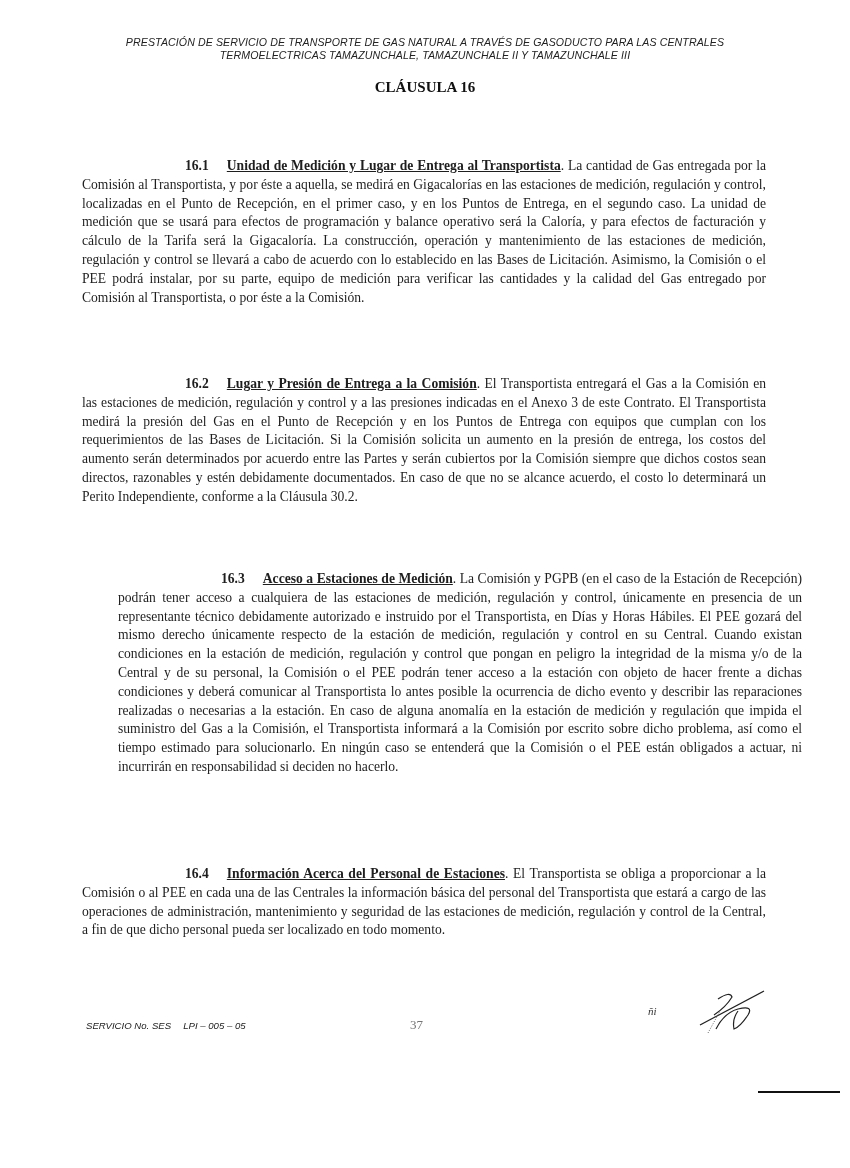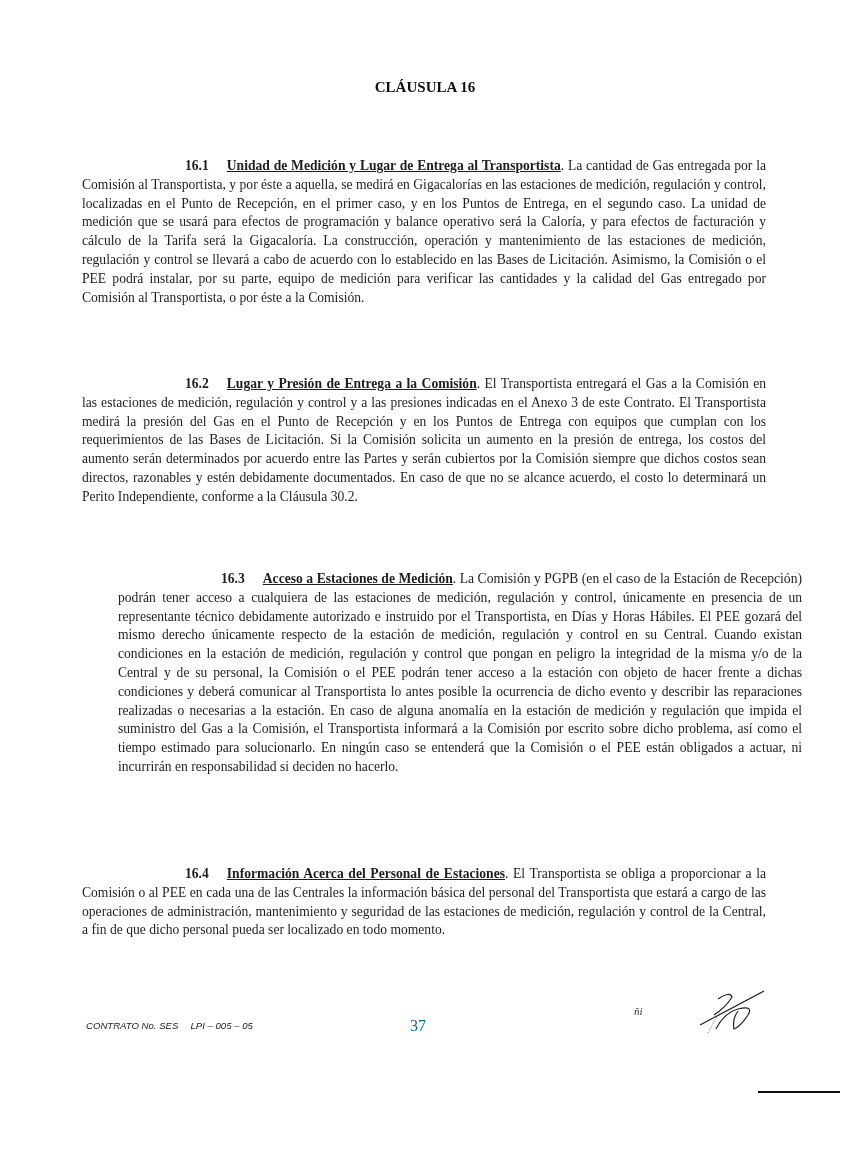--- a/index.html
+++ b/index.html
@@ -27,34 +27,38 @@
     #sec-2 { top: 375px; }
     #sec-3 { top: 570px; margin-left: 36px; }
     #sec-4 { top: 865px; }
     .footer-left {
       position: absolute; left: 86px; top: 1020px;
       font-family: "Liberation Sans", sans-serif; font-style: italic; font-size: 9.6px; color: #222;
     }
     .footer-left .gap { display: inline-block; width: 12px; }
     .page-num {
       position: absolute; left: 410px; top: 1017px;
-      font-family: "Liberation Serif", serif; font-size: 16px; color: #0369a1;
+      font-family: "Liberation Serif", serif; font-size: 13px; color: #737373;
     }
     .initials {
-      position: absolute; left: 634px; top: 1005px;
+      position: absolute; left: 648px; top: 1005px;
       font-family: "Liberation Serif", serif; font-size: 11px; color: #333; font-style: italic;
     }
     .signature { position: absolute; left: 690px; top: 985px; width: 80px; height: 50px; }
     .scan-line { position: absolute; left: 758px; top: 1091px; width: 82px; height: 2px; background: #111; }
   </style>
 </head>
 <body>
 
 <div class="page">
 
+  <div class="header">
+    <div>PRESTACIÓN DE SERVICIO DE TRANSPORTE DE GAS NATURAL A TRAVÉS DE GASODUCTO PARA LAS CENTRALES</div>
+    <div>TERMOELECTRICAS TAMAZUNCHALE, TAMAZUNCHALE II Y TAMAZUNCHALE III</div>
+  </div>
 
   <div class="clause-title">
     <div>CLÁUSULA 16</div>
   </div>
 
   <div class="body-text" id="sec-1">
     <p><span class="sec-num">16.1</span><span class="sec-title">Unidad de Medición y Lugar de Entrega al Transportista</span><span>. La cantidad de Gas entregada por la Comisión al Transportista, y por éste a aquella, se medirá en Gigacalorías en las estaciones de medición, regulación y control, localizadas en el Punto de Recepción, en el primer caso, y en los Puntos de Entrega, en el segundo caso. La unidad de medición que se usará para efectos de programación y balance operativo será la Caloría, y para efectos de facturación y cálculo de la Tarifa será la Gigacaloría. La construcción, operación y mantenimiento de las estaciones de medición, regulación y control se llevará a cabo de acuerdo con lo establecido en las Bases de Licitación. Asimismo, la Comisión o el PEE podrá instalar, por su parte, equipo de medición para verificar las cantidades y la calidad del Gas entregado por Comisión al Transportista, o por éste a la Comisión.</span></p>
   </div>
 
   <div class="body-text" id="sec-2">
@@ -63,21 +67,21 @@
 
   <div class="body-text" id="sec-3">
     <p><span class="sec-num">16.3</span><span class="sec-title">Acceso a Estaciones de Medición</span><span>. La Comisión y PGPB (en el caso de la Estación de Recepción) podrán tener acceso a cualquiera de las estaciones de medición, regulación y control, únicamente en presencia de un representante técnico debidamente autorizado e instruido por el Transportista, en Días y Horas Hábiles. El PEE gozará del mismo derecho únicamente respecto de la estación de medición, regulación y control en su Central. Cuando existan condiciones en la estación de medición, regulación y control que pongan en peligro la integridad de la misma y/o de la Central y de su personal, la Comisión o el PEE podrán tener acceso a la estación con objeto de hacer frente a dichas condiciones y deberá comunicar al Transportista lo antes posible la ocurrencia de dicho evento y describir las reparaciones realizadas o necesarias a la estación. En caso de alguna anomalía en la estación de medición y regulación que impida el suministro del Gas a la Comisión, el Transportista informará a la Comisión por escrito sobre dicho problema, así como el tiempo estimado para solucionarlo. En ningún caso se entenderá que la Comisión o el PEE están obligados a actuar, ni incurrirán en responsabilidad si deciden no hacerlo.</span></p>
   </div>
 
   <div class="body-text" id="sec-4">
     <p><span class="sec-num">16.4</span><span class="sec-title">Información Acerca del Personal de Estaciones</span><span>. El Transportista se obliga a proporcionar a la Comisión o al PEE en cada una de las Centrales la información básica del personal del Transportista que estará a cargo de las operaciones de administración, mantenimiento y seguridad de las estaciones de medición, regulación y control de la Central, a fin de que dicho personal pueda ser localizado en todo momento.</span></p>
   </div>
 
   <div class="footer-left">
-    <span>CONTRATO No. SES</span><span class="gap"></span><span>LPI – 005 – 05</span>
+    <span>SERVICIO No. SES</span><span class="gap"></span><span>LPI – 005 – 05</span>
   </div>
 
   <div class="page-num">37</div>
 
   <div class="initials">ñi</div>
 
   <svg class="signature" viewBox="0 0 80 50">
     <path d="M10 40 L74 6" stroke="#222" stroke-width="1.2" fill="none"></path>
     <path d="M28 14 Q40 6 42 12 Q36 22 24 30" stroke="#222" stroke-width="1.2" fill="none"></path>
     <path d="M26 44 Q34 28 48 24 Q64 20 58 30 Q50 42 44 44 Q42 34 48 26" stroke="#222" stroke-width="1.2" fill="none"></path>

